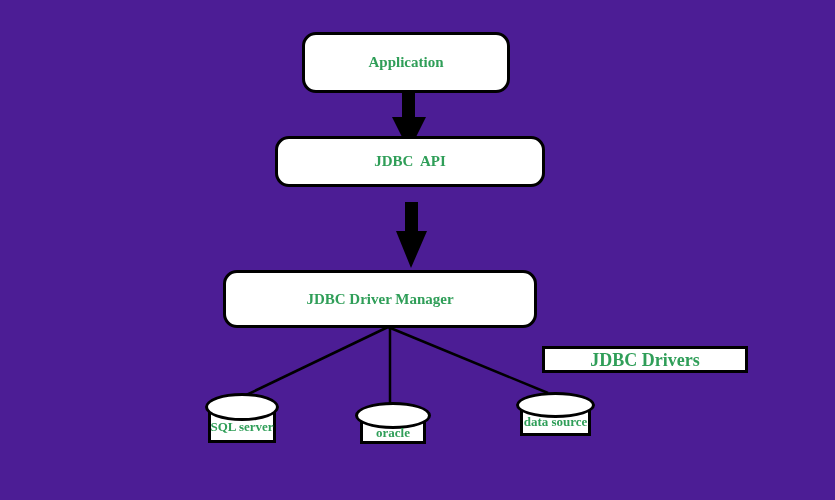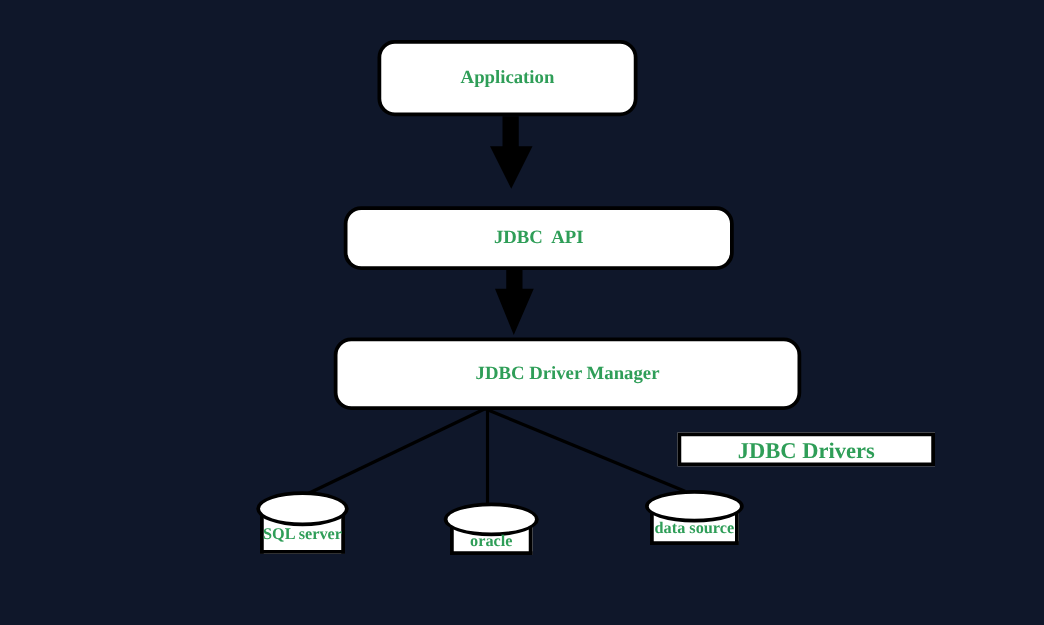--- a/index.html
+++ b/index.html
@@ -5,21 +5,21 @@
   html, body {
     margin: 0;
     padding: 0;
     background: #ffffff;
     font-family: "Liberation Serif", "DejaVu Serif", serif;
   }
   .canvas {
     position: relative;
     width: 835px;
     height: 500px;
-    background: #0f172a;
+    background: #4c1d95;
     overflow: hidden;
   }
   .connectors {
     position: absolute;
     left: 0; top: 0;
     width: 835px; height: 500px;
     z-index: 1;
   }
   .box {
     position: absolute;
@@ -35,22 +35,22 @@
     text-align: center;
   }
   .box .lbl {
     color: #2f9e58;
     font-weight: bold;
     font-size: 15px;
     line-height: 21px;
     white-space: pre;
   }
   .box-application { left: 302px; top: 32px;  width: 208px; height: 61px; }
-  .box-api         { left: 275px; top: 165px; width: 312px; height: 51px; }
-  .box-dm          { left: 223px; top: 270px; width: 374px; height: 58px; margin-left: 44px; }
+  .box-api         { left: 275px; top: 136px; width: 270px; height: 51px; }
+  .box-dm          { left: 223px; top: 270px; width: 314px; height: 58px; }
   .box-drivers     { left: 542px; top: 346px; width: 206px; height: 27px; border-radius: 0; border-width: 3px; }
   .box-drivers .lbl { font-size: 18px; line-height: 12px; }
 
   .cyl {
     position: absolute;
     z-index: 2;
   }
   .cyl-body {
     position: absolute;
     box-sizing: border-box;

